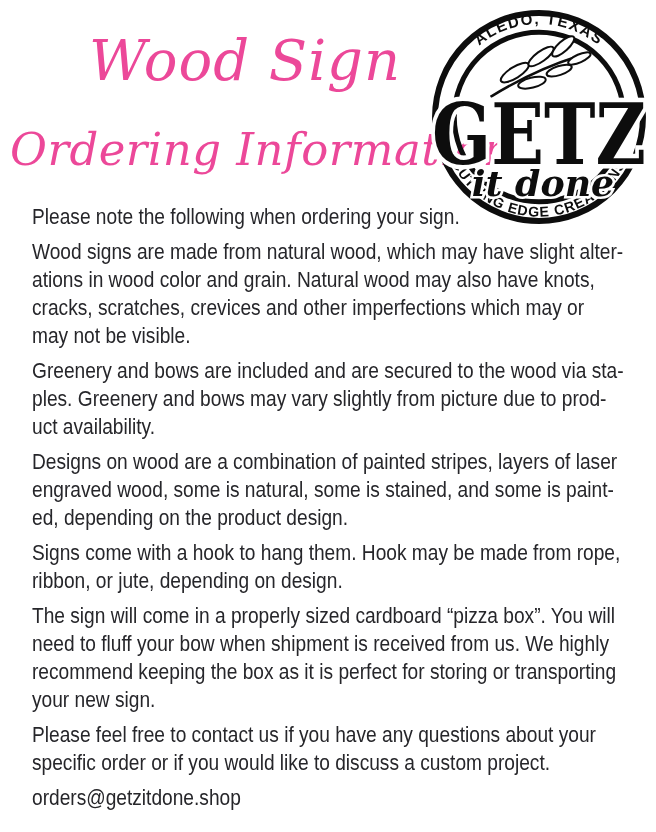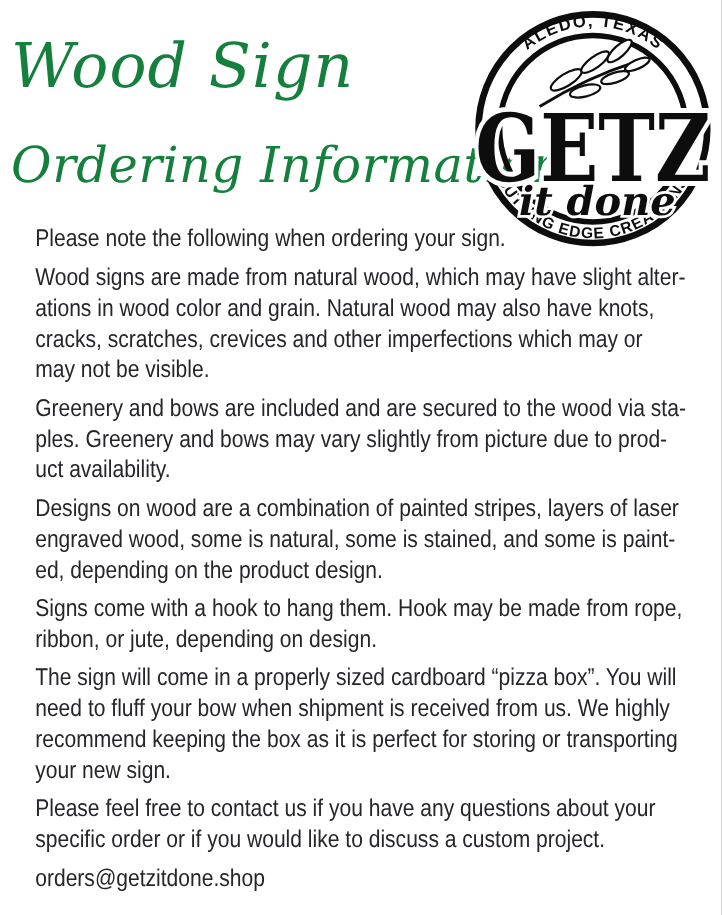--- a/index.html
+++ b/index.html
@@ -13,21 +13,22 @@
     overflow: hidden;
     font-family: "Liberation Sans", sans-serif;
   }
 
   
   .title-block {
     position: absolute;
     left: 10px;
     top: 18px;
     width: 470px;
-    color: #15803d;
+    text-align: center;
+    color: #ec4899;
     font-family: "DejaVu Serif", serif;
     font-style: italic;
     pointer-events: none;
   }
   .title-line1 {
     font-size: 56px;
     line-height: 86px;
     white-space: nowrap;
     letter-spacing: 1px;
   }

